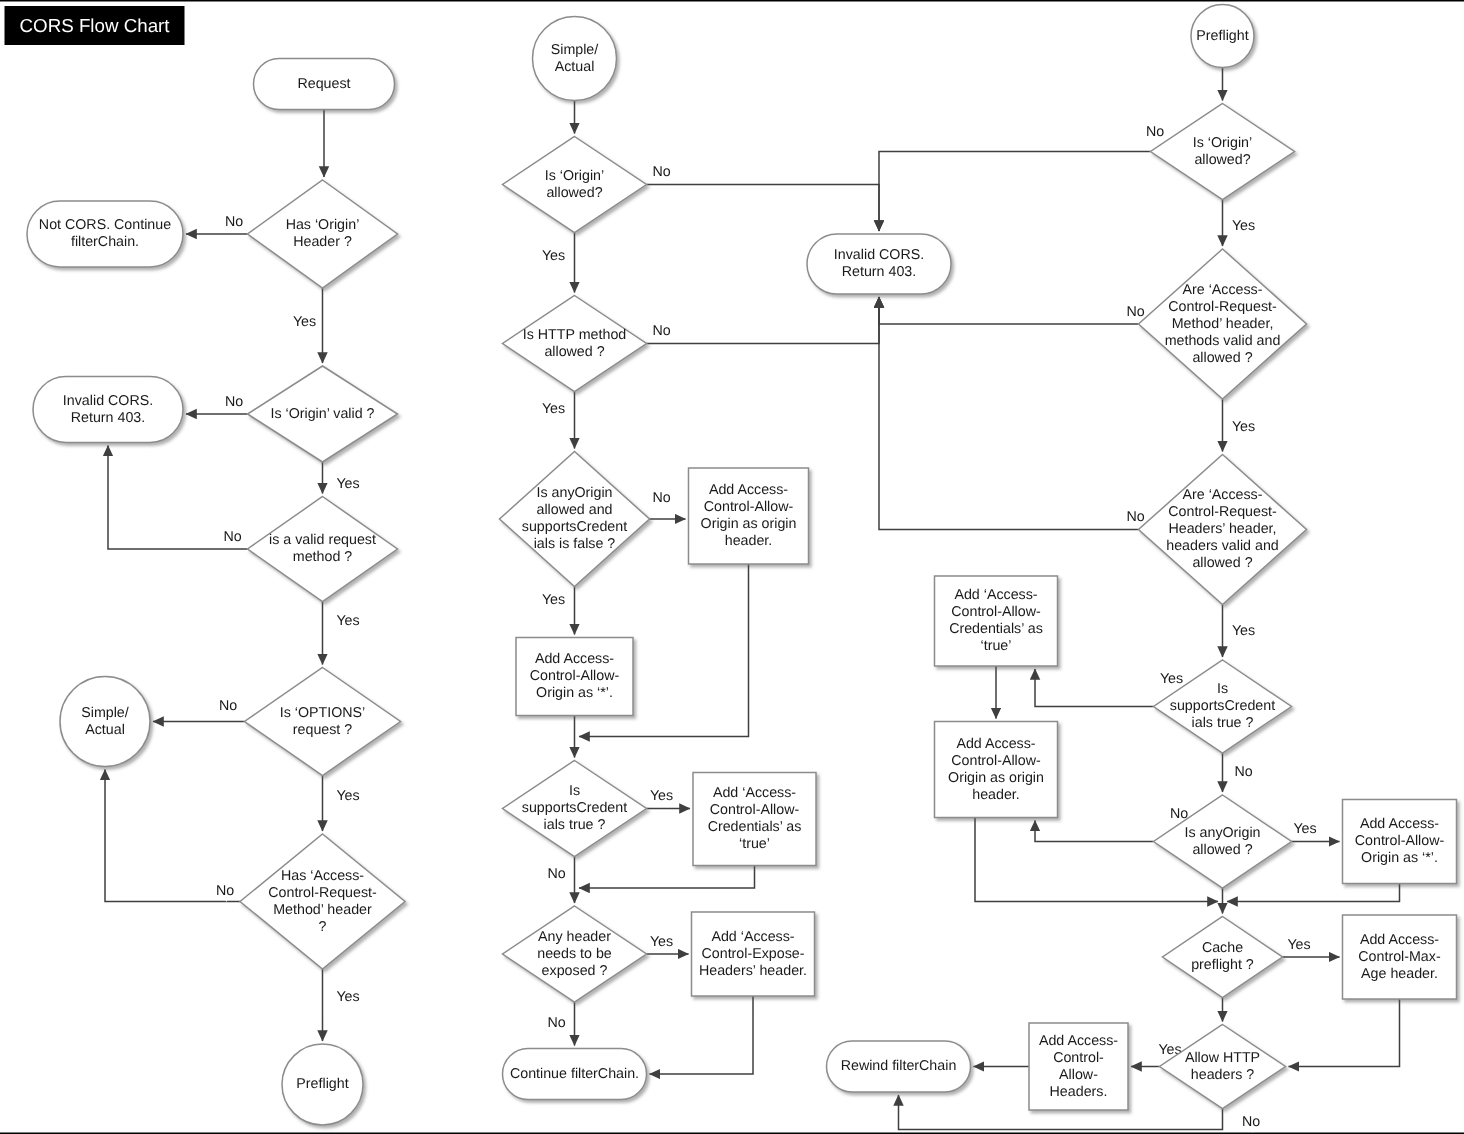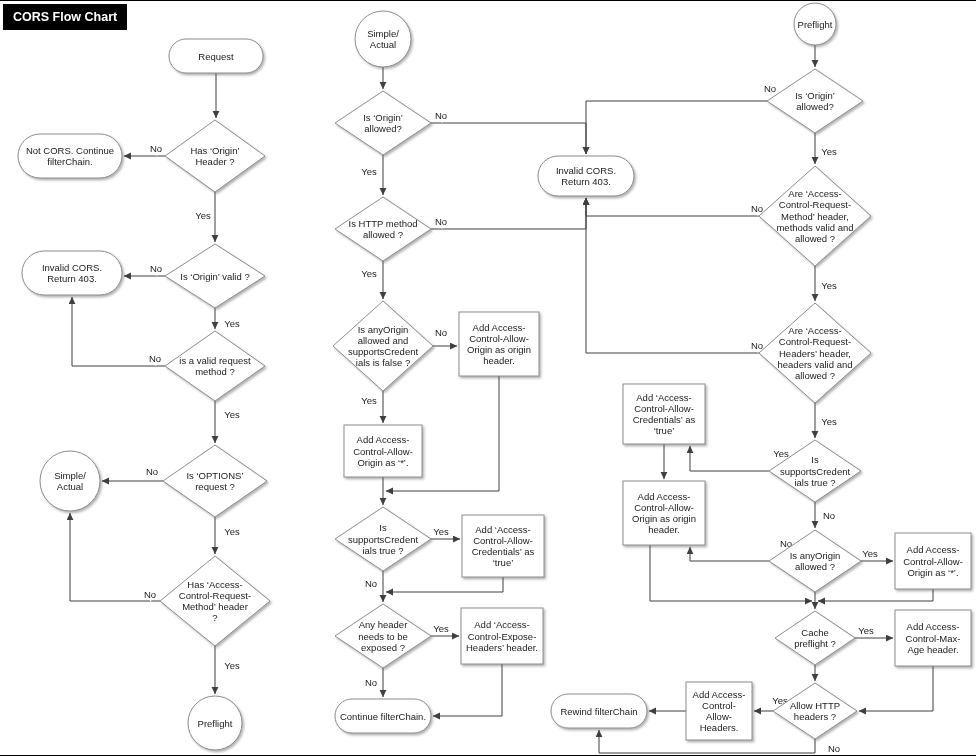--- a/index.html
+++ b/index.html
@@ -13,21 +13,20 @@
     overflow:hidden;
     font-family:"Liberation Sans",sans-serif;
   }
   .title-badge{
     position:absolute;left:3px;top:3px;
     background:var(--title-bg,#000);
     color:var(--title-fg,#fff);
     font-size:12.5px;
     padding:6px 10px;
     white-space:nowrap;
-    font-weight:bold;
   }
   svg{position:absolute;left:0;top:0;}
   .shape{fill:var(--node-fill,#fff);stroke:var(--node-stroke,#8c8c8c);stroke-width:1;}
   .ntext{
     font-family:"Liberation Sans",sans-serif;
     font-size:9.5px;
     fill:var(--text-color,#1a1a1a);
     text-anchor:middle;
     dominant-baseline:central;
   }

